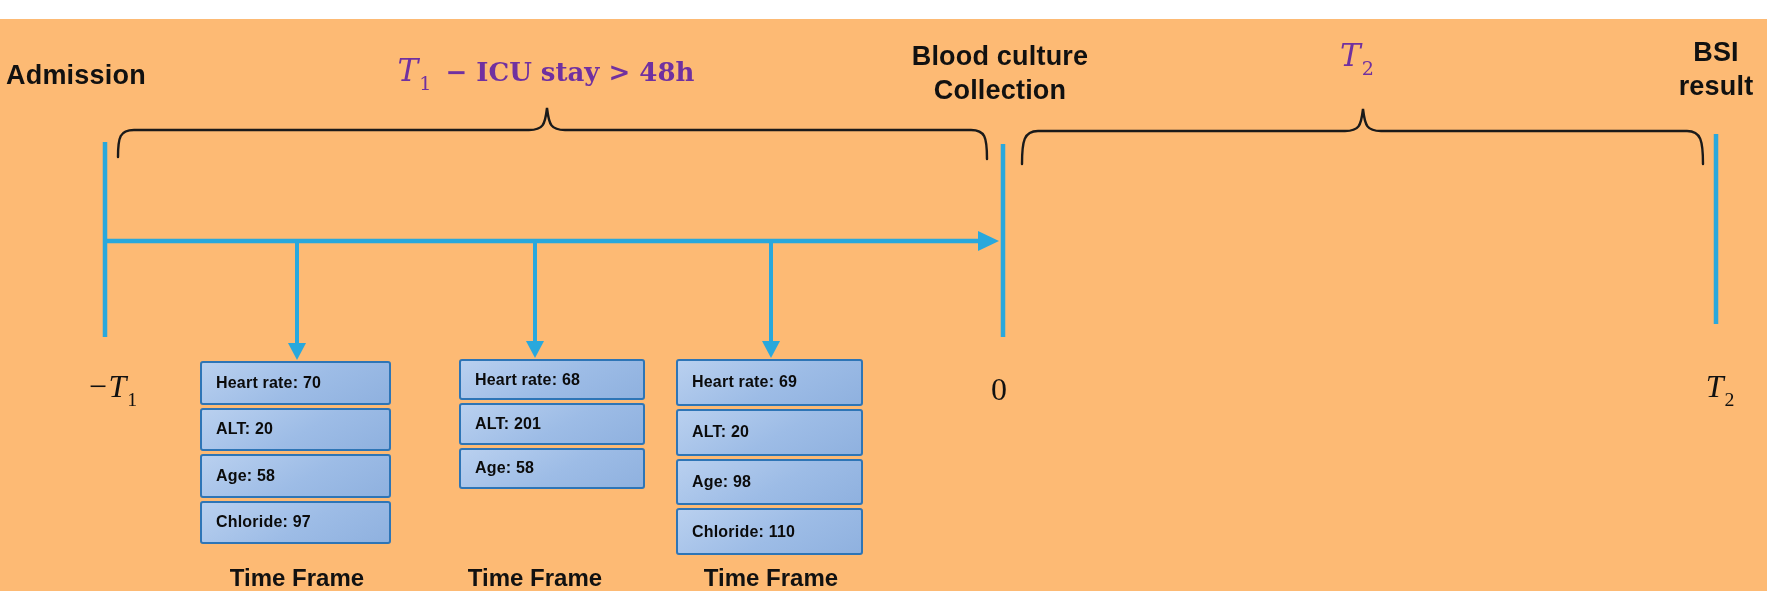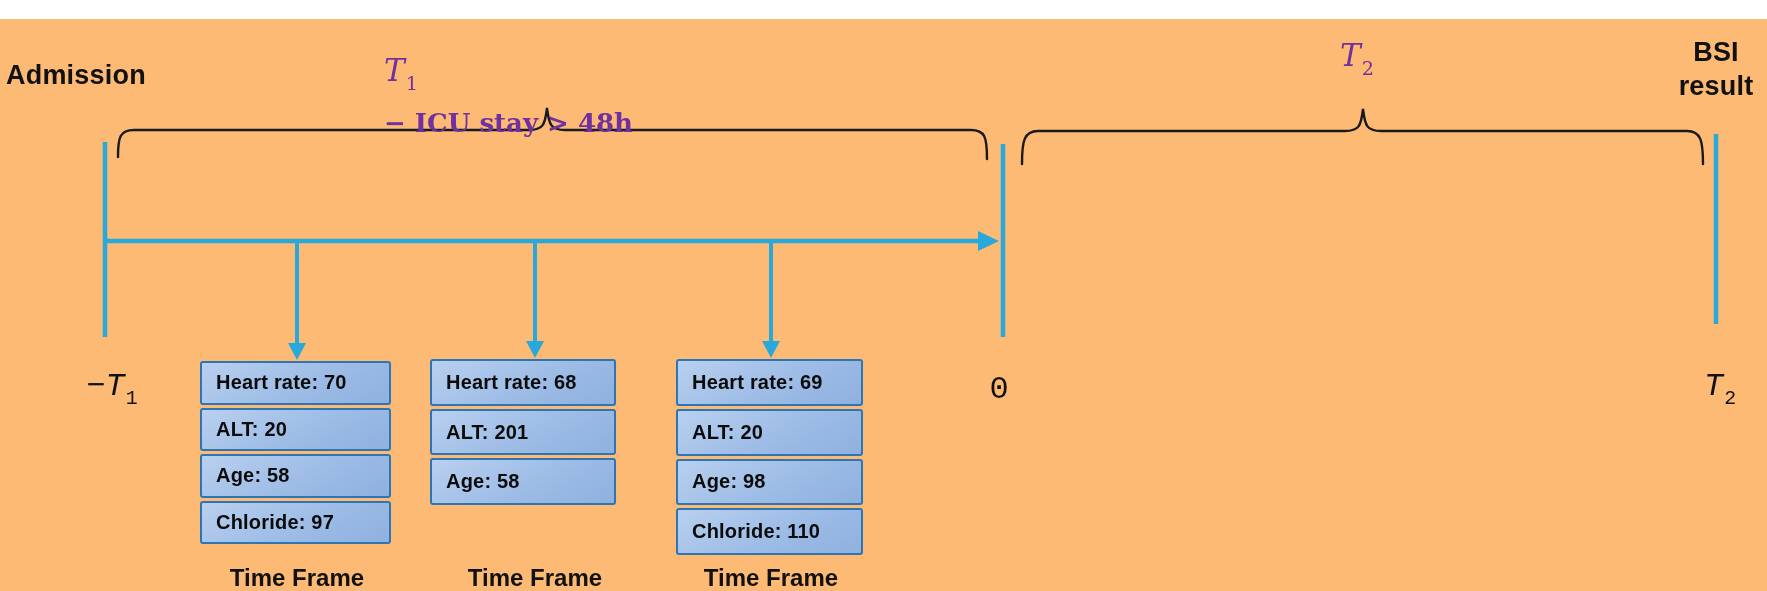--- a/index.html
+++ b/index.html
@@ -4,36 +4,36 @@
 <style>
   html,body{margin:0;padding:0;background:#ffffff;}
   .stage{
     position:relative;width:1767px;height:591px;background:#fdba74;
     font-family:"Liberation Sans",sans-serif;color:#111;overflow:hidden;margin-top:19px;
   }
   .stage svg{position:absolute;left:0;top:0;}
   .lbl{position:absolute;line-height:1.22;}
   .sans-head{font-size:27px;font-weight:600;letter-spacing:.2px;}
   .center{text-align:center;}
-  .math{font-family:Liberation Mono, monospace;}
+  .math{font-family:Liberation Serif, serif;}
   .it{font-style:italic;}
   .purple{color:#7030A0;}
   .phase-wrap{display:flex;justify-content:center;align-items:baseline;gap:14px;}
   .phase-sym{font-family:"DejaVu Serif",serif;font-style:italic;font-size:31px;}
   .phase-desc{font-family:"DejaVu Serif",serif;font-weight:700;font-size:26px;}
   sub.ss{font-size:.62em;font-style:normal;position:relative;bottom:-2px;margin-left:1px;}
   .axis-lbl{font-size:32px;}
   .tf-box{
     position:absolute;display:flex;flex-direction:column;gap:3px;
   }
   .tf-row{
     flex:1;border:2px solid #2E75B6;border-radius:3px;
     background:linear-gradient(150deg,#b9d0ef 0%,#9dbce6 55%,#8fb1df 100%);
     display:flex;align-items:center;padding-left:14px;
-    font-size:20px;font-weight:600;color:#0b0b0b;letter-spacing:.2px;
+    font-size:16px;font-weight:600;color:#0b0b0b;letter-spacing:.2px;
   }
   .tf-caption{position:absolute;width:200px;text-align:center;font-size:24px;font-weight:700;}
 </style>
 </head>
 <body>
 
 <div class="stage">
 
   <svg width="1767" height="591" viewBox="0 0 1767 591">
 
@@ -53,25 +53,29 @@
     <line x1="297" y1="222" x2="297" y2="327" stroke="#29A8DC" stroke-width="4"></line>
     <polygon points="297,341 288,324 306,324" fill="#29A8DC"></polygon>
     <line x1="535" y1="222" x2="535" y2="325" stroke="#29A8DC" stroke-width="4"></line>
     <polygon points="535,339 526,322 544,322" fill="#29A8DC"></polygon>
     <line x1="771" y1="222" x2="771" y2="325" stroke="#29A8DC" stroke-width="4"></line>
     <polygon points="771,339 762,322 780,322" fill="#29A8DC"></polygon>
   </svg>
 
   <div class="lbl sans-head" style="left:6px;top:40px;">Admission</div>
 
-  <div class="lbl phase-wrap purple" style="left:384px;top:33px;width:360px;flex-direction:column;">
+  <div class="lbl phase-wrap purple" style="left:366px;top:33px;width:360px;">
     <span class="phase-sym"><span class="it">T</span><sub class="ss">1</sub></span>
     <span class="phase-desc">− ICU stay &gt; 48h</span>
   </div>
 
+  <div class="lbl sans-head center" style="left:900px;top:20px;width:200px;line-height:34px;">
+    <div>Blood culture</div>
+    <div>Collection</div>
+  </div>
 
   <div class="lbl center purple phase-sym" style="left:1307px;top:18px;width:100px;"><span class="it">T</span><sub class="ss">2</sub></div>
 
   <div class="lbl sans-head center" style="left:1640px;top:16px;width:152px;line-height:34px;">
     <div>BSI</div>
     <div>result</div>
   </div>
 
   <div class="lbl math it axis-lbl center" style="left:60px;top:348px;width:104px;"><span>−T</span><sub class="ss">1</sub></div>
 
@@ -80,21 +84,21 @@
   <div class="lbl math it axis-lbl center" style="left:1668px;top:348px;width:104px;"><span>T</span><sub class="ss">2</sub></div>
 
   <div class="tf-box" style="left:200px;top:342px;width:191px;height:183px;">
     <div class="tf-row">Heart rate: 70</div>
     <div class="tf-row">ALT: 20</div>
     <div class="tf-row">Age: 58</div>
     <div class="tf-row">Chloride: 97</div>
   </div>
   <div class="tf-caption" style="left:197px;top:545px;">Time Frame</div>
 
-  <div class="tf-box" style="left:430px;top:340px;width:186px;height:146px;">
+  <div class="tf-box" style="left:459px;top:340px;width:186px;height:130px;">
     <div class="tf-row">Heart rate: 68</div>
     <div class="tf-row">ALT: 201</div>
     <div class="tf-row">Age: 58</div>
   </div>
   <div class="tf-caption" style="left:435px;top:545px;">Time Frame</div>
 
   <div class="tf-box" style="left:676px;top:340px;width:187px;height:196px;">
     <div class="tf-row">Heart rate: 69</div>
     <div class="tf-row">ALT: 20</div>
     <div class="tf-row">Age: 98</div>

